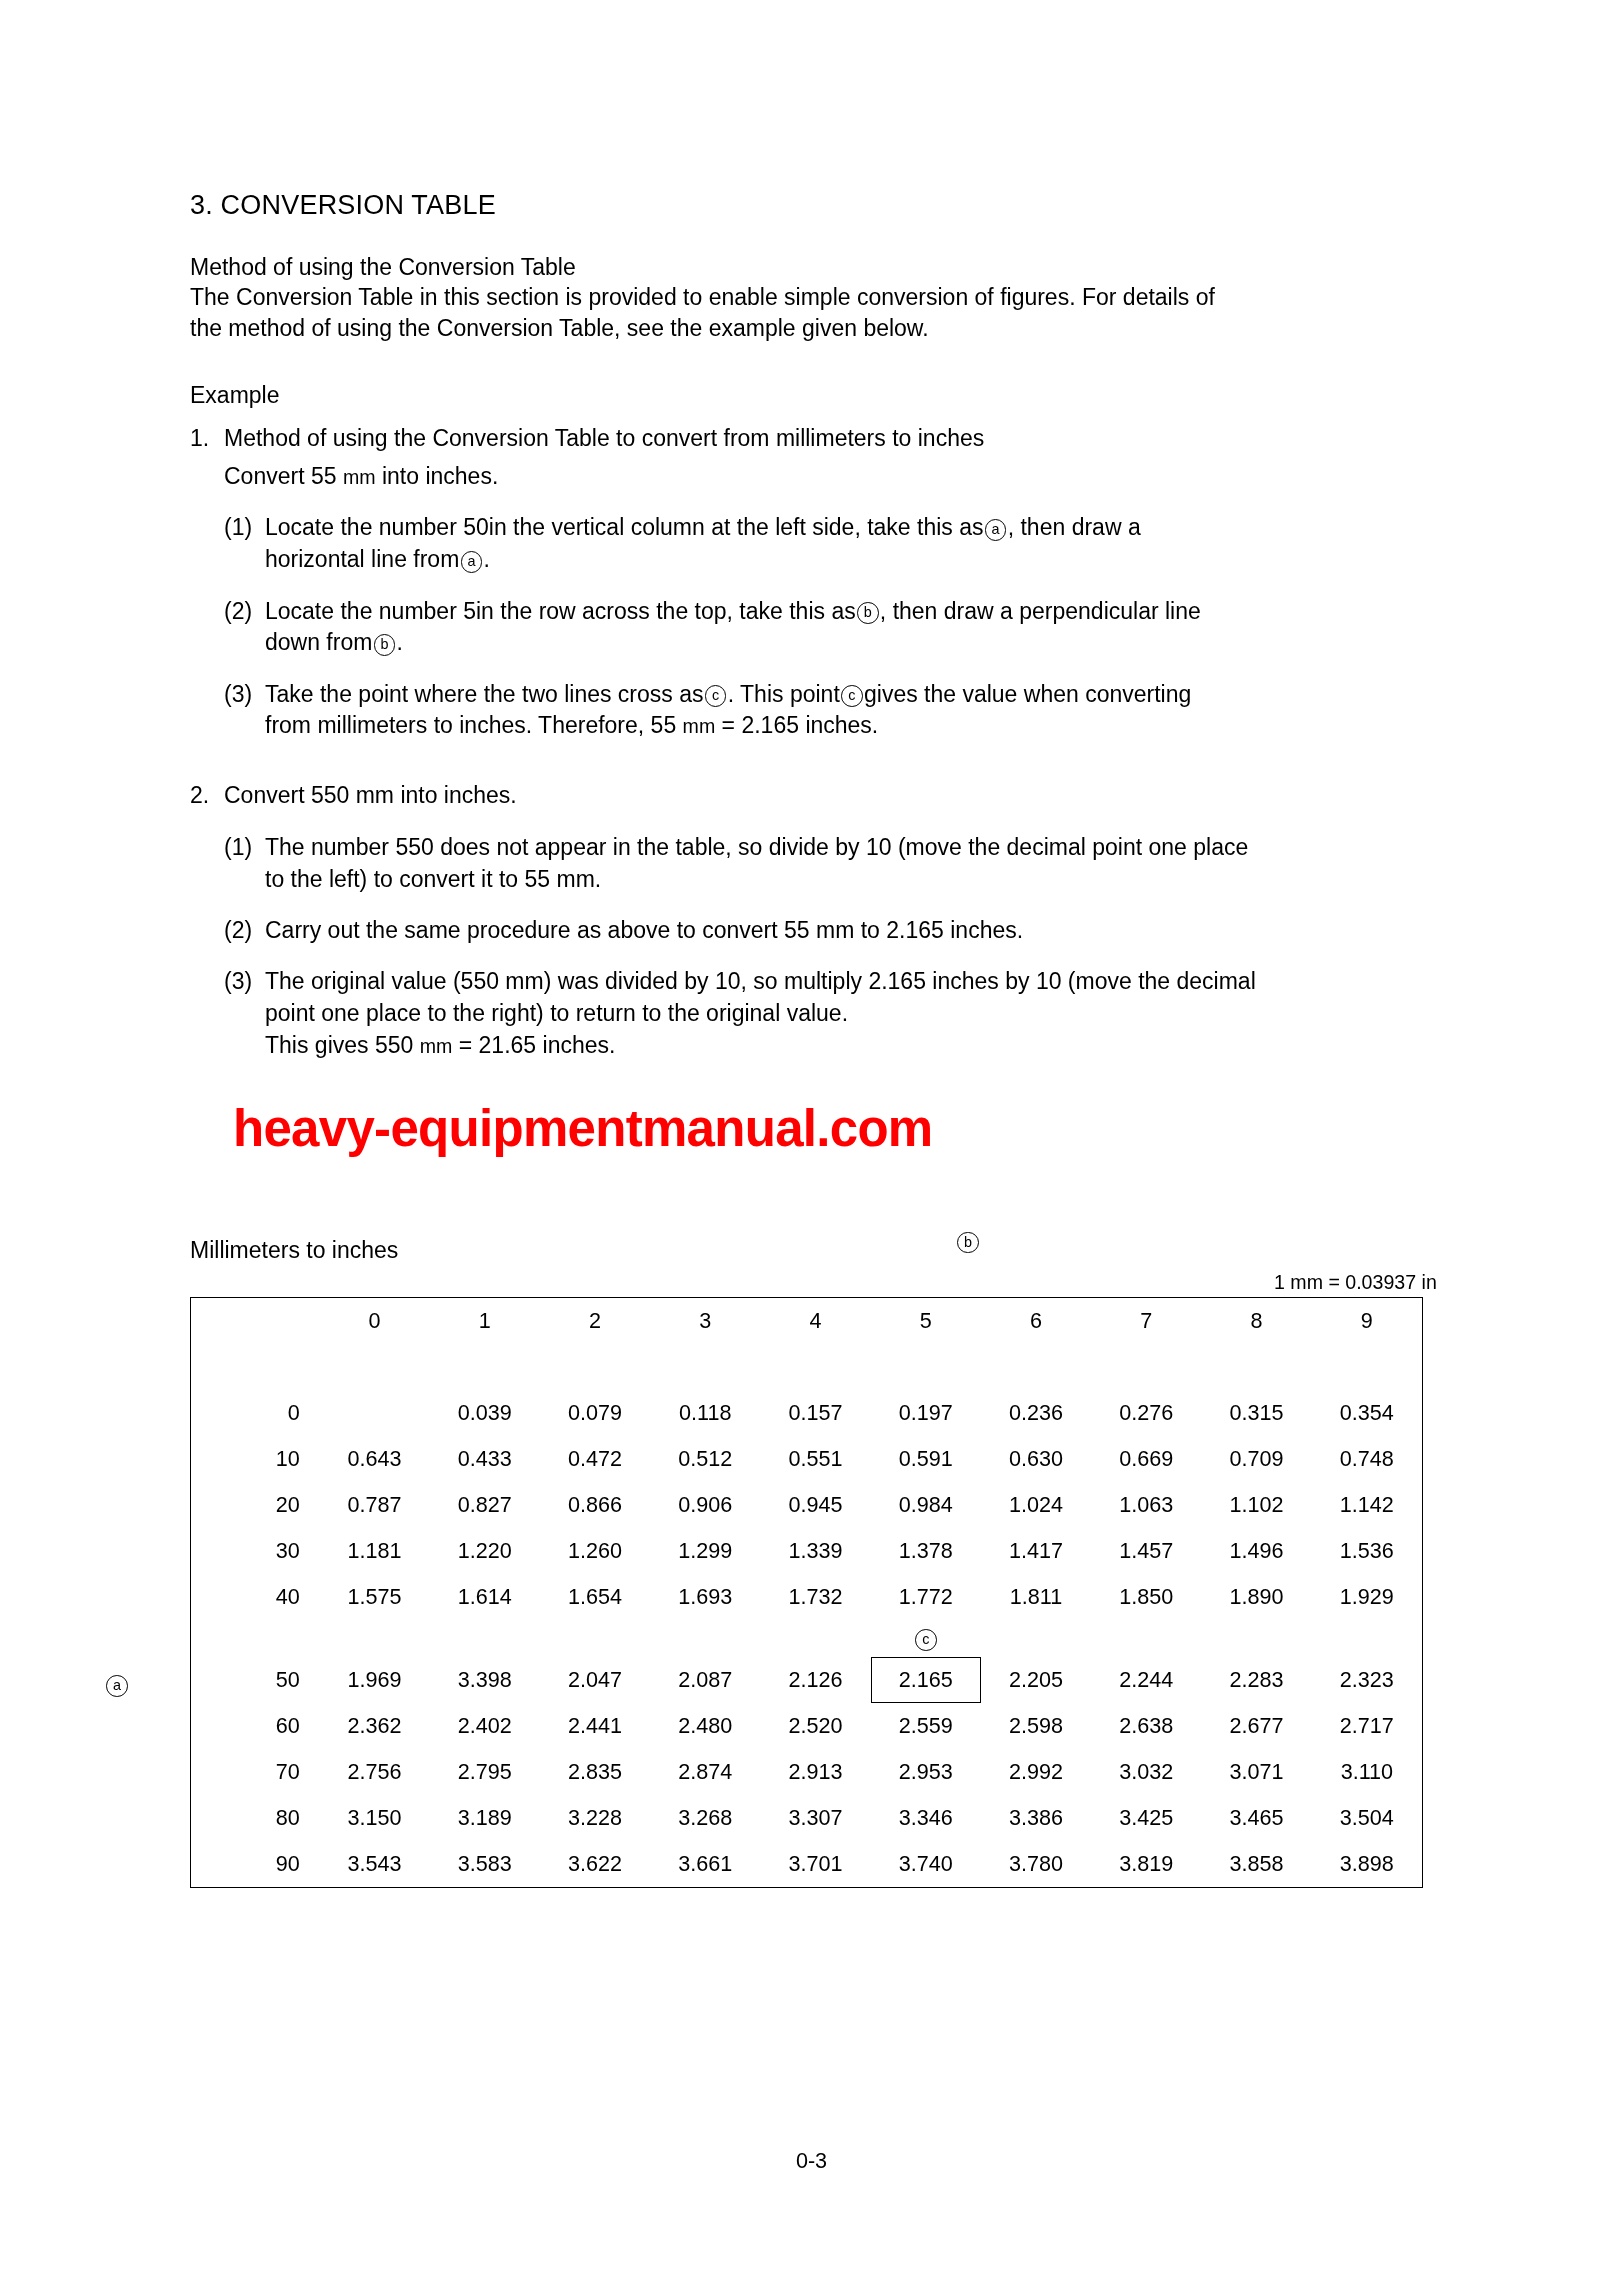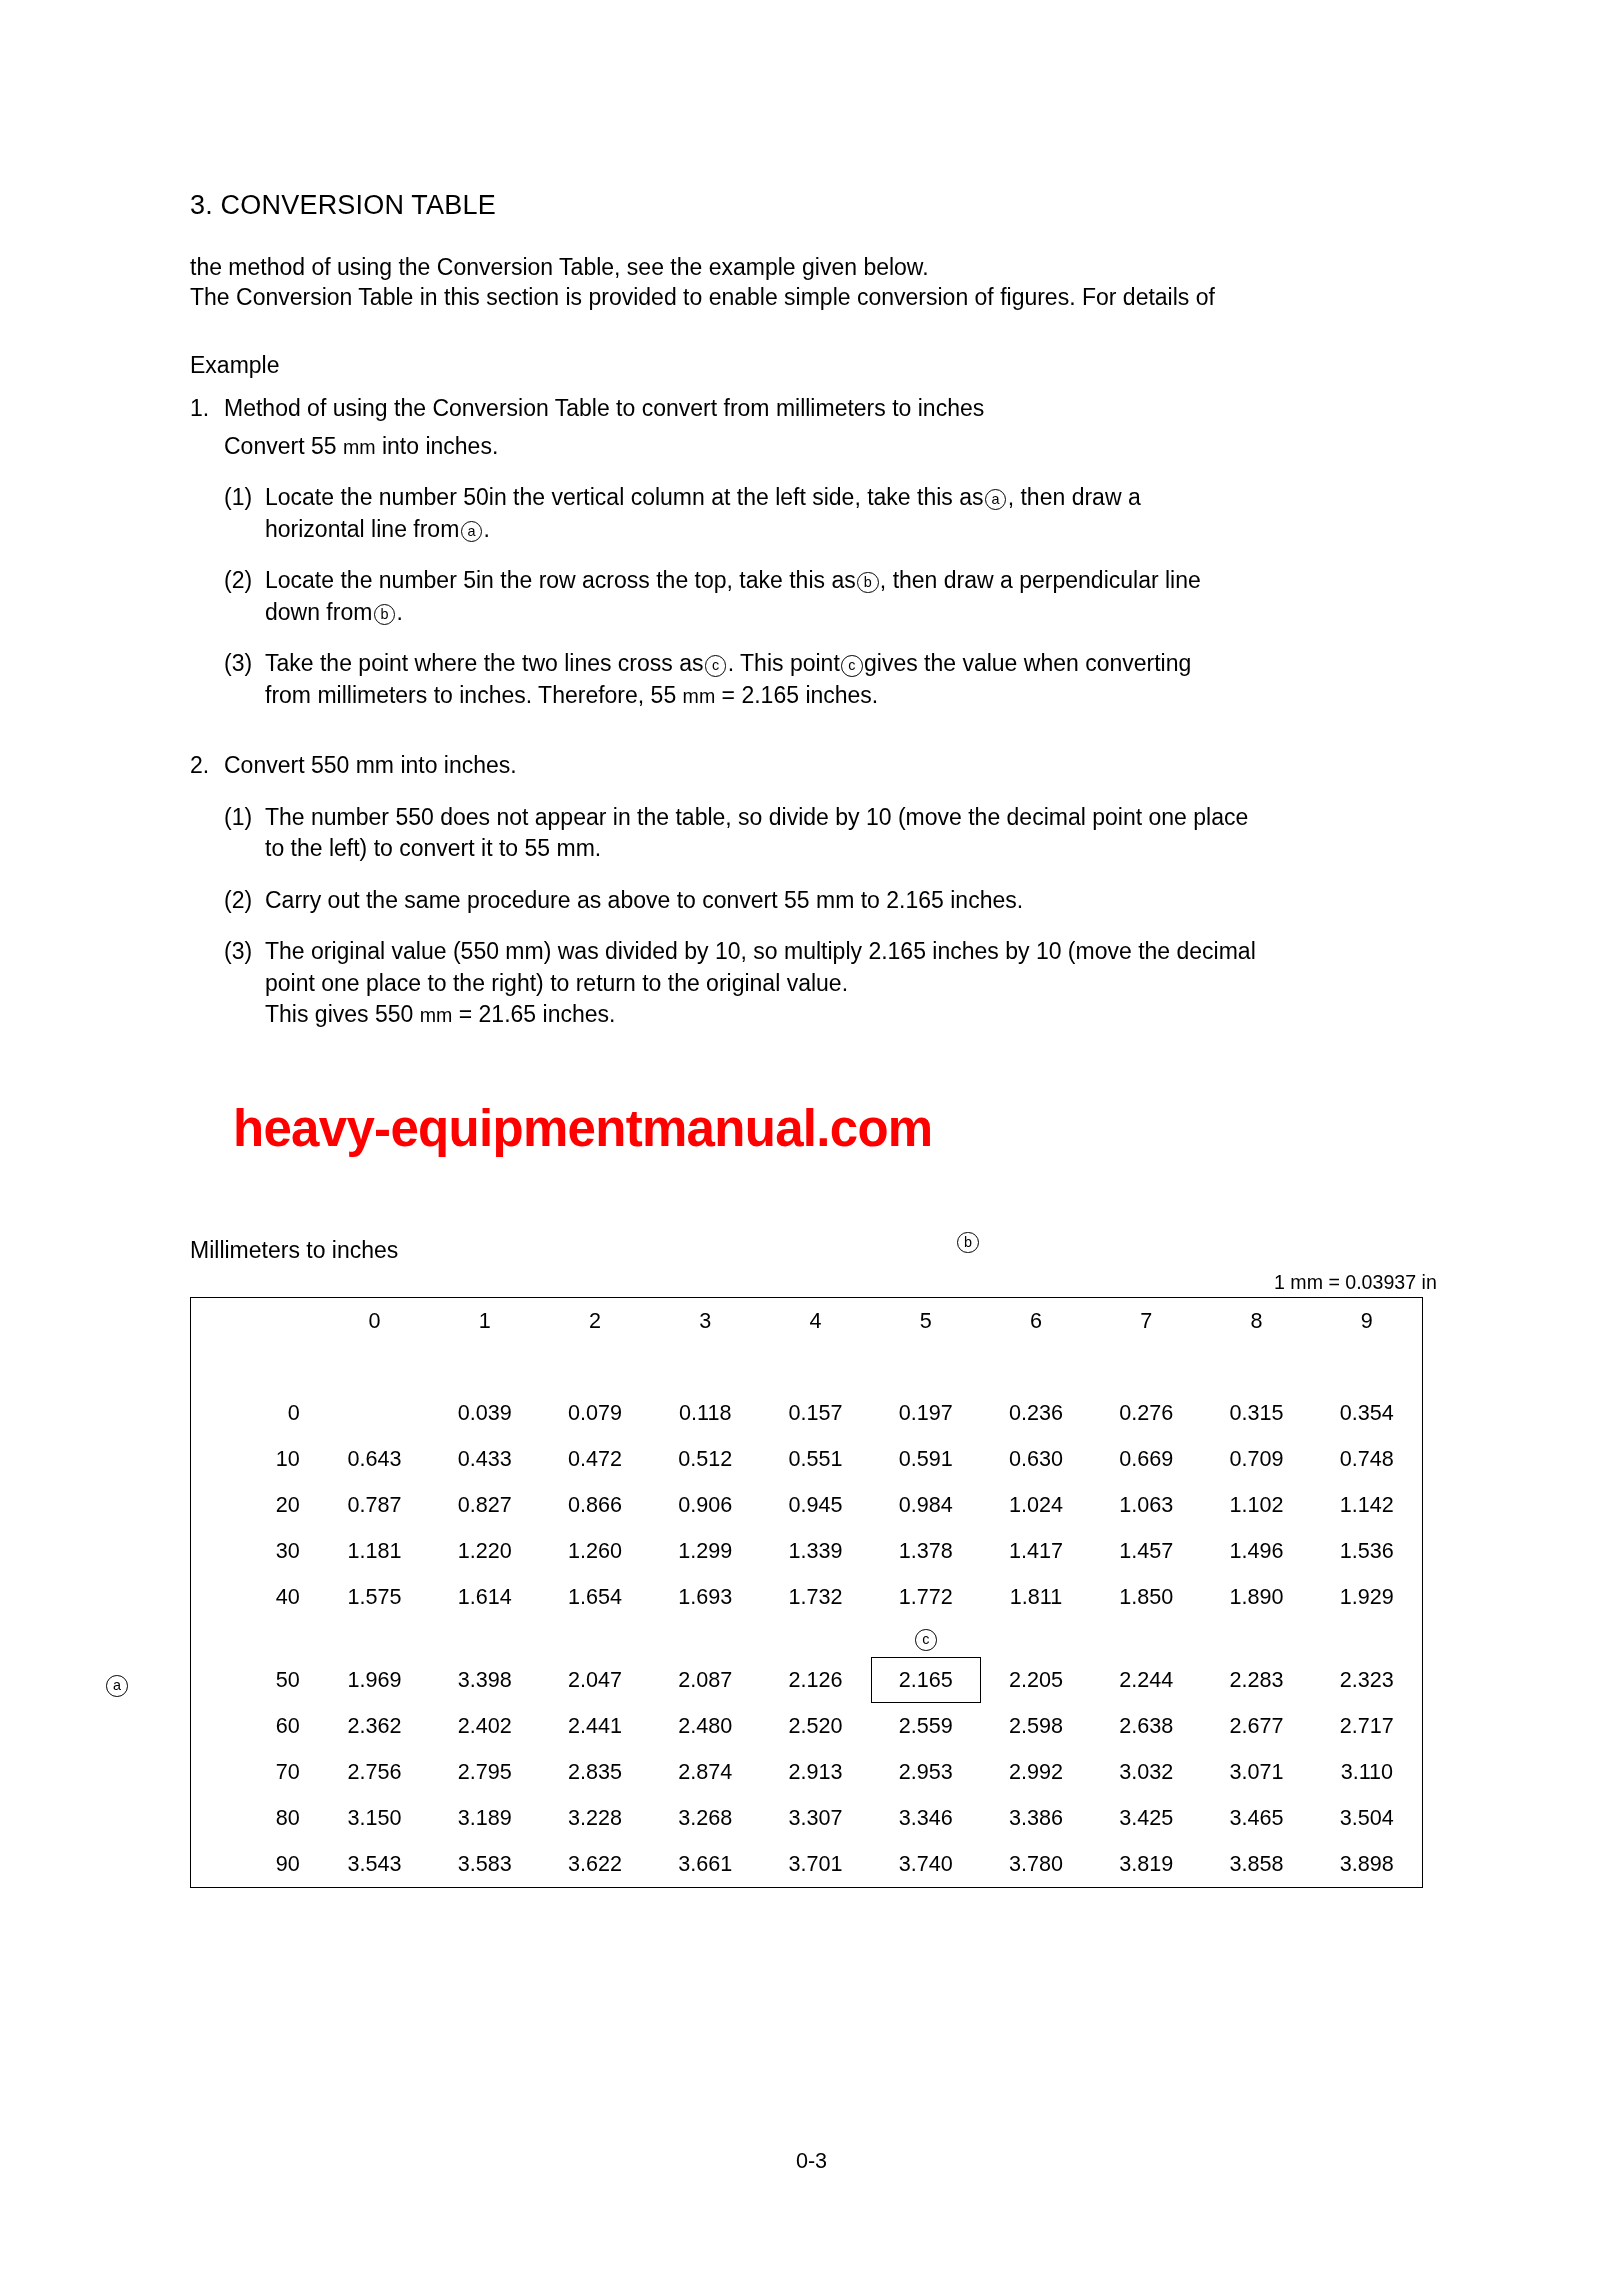--- a/index.html
+++ b/index.html
@@ -199,22 +199,23 @@
 </head>
 <body>
 
 <div class="page">
 
   <div class="content">
 
     <h1 class="section-title">3.  CONVERSION TABLE</h1>
 
     <div class="para-block">
+      <p class="para">Method of using the Conversion Table</p>
+      <p class="para">The Conversion Table in this section is provided to enable simple conversion of figures.   For details of</p>
       <p class="para">the method of using the Conversion Table, see the example given below.</p>
-      <p class="para">The Conversion Table in this section is provided to enable simple conversion of figures.   For details of</p>
     </div>
 
     <div class="example-head">Example</div>
 
     <div class="numbered">
       <span class="num">1.</span>
       <span class="txt">Method of using the Conversion Table to convert from millimeters to inches</span>
     </div>
 
     <div class="indent-line">

